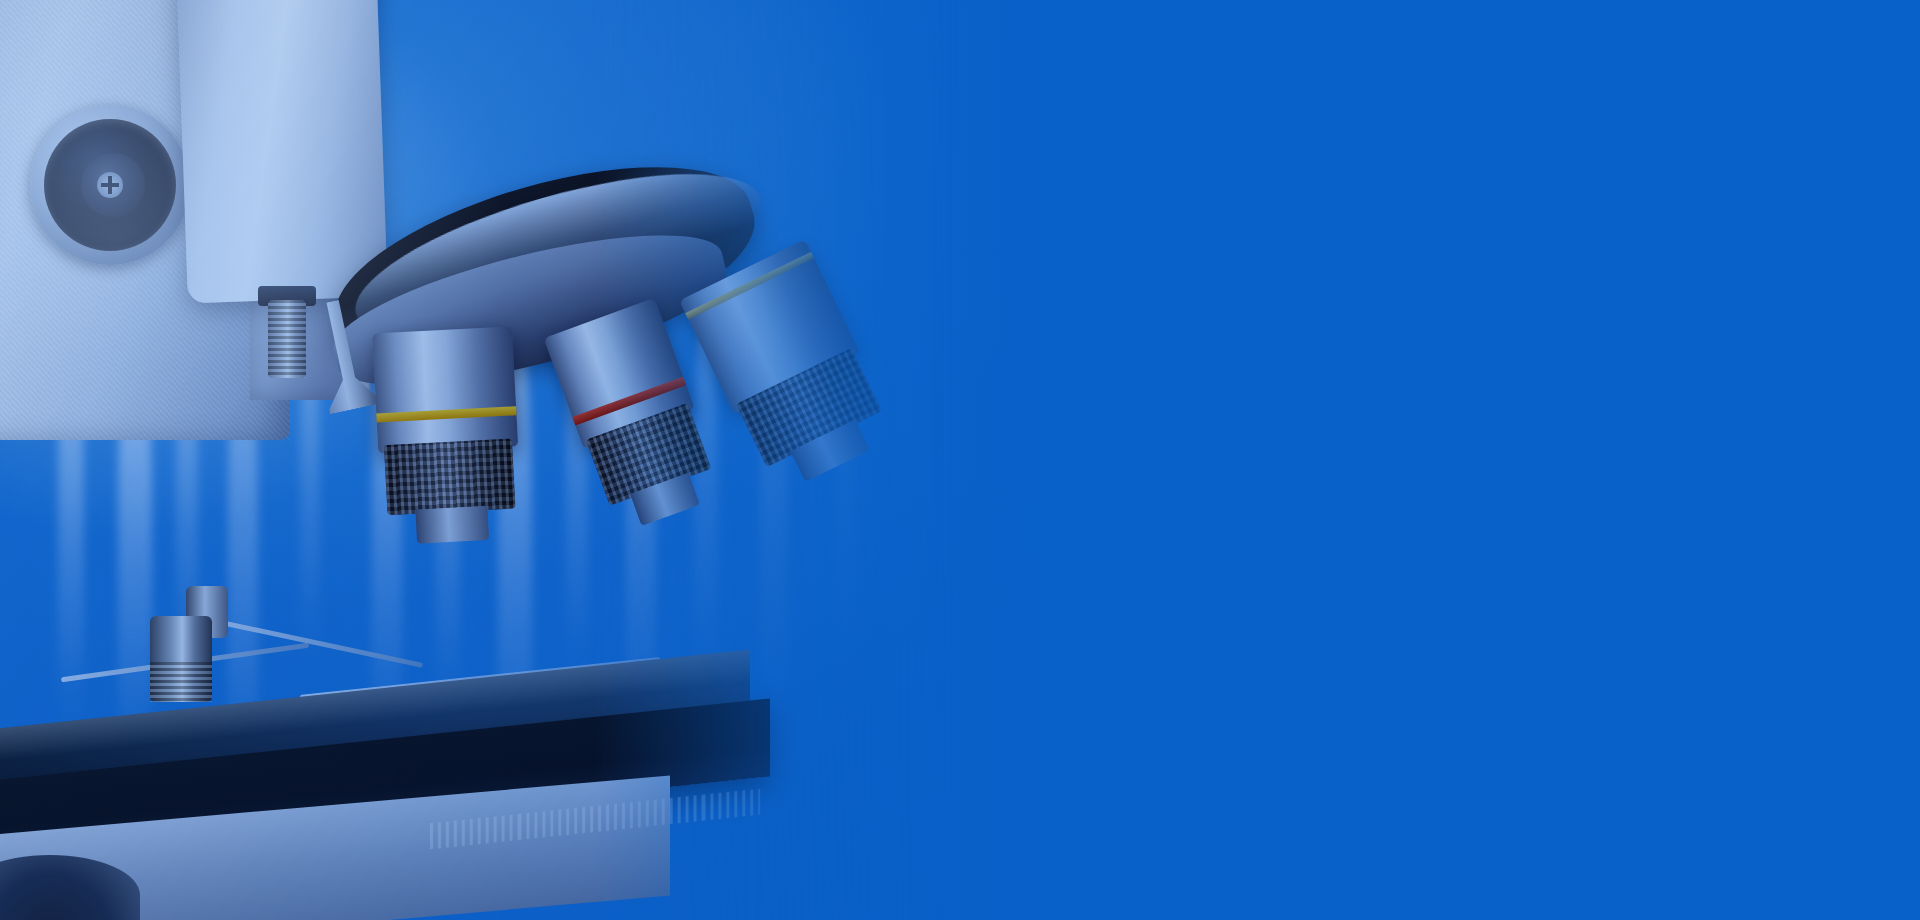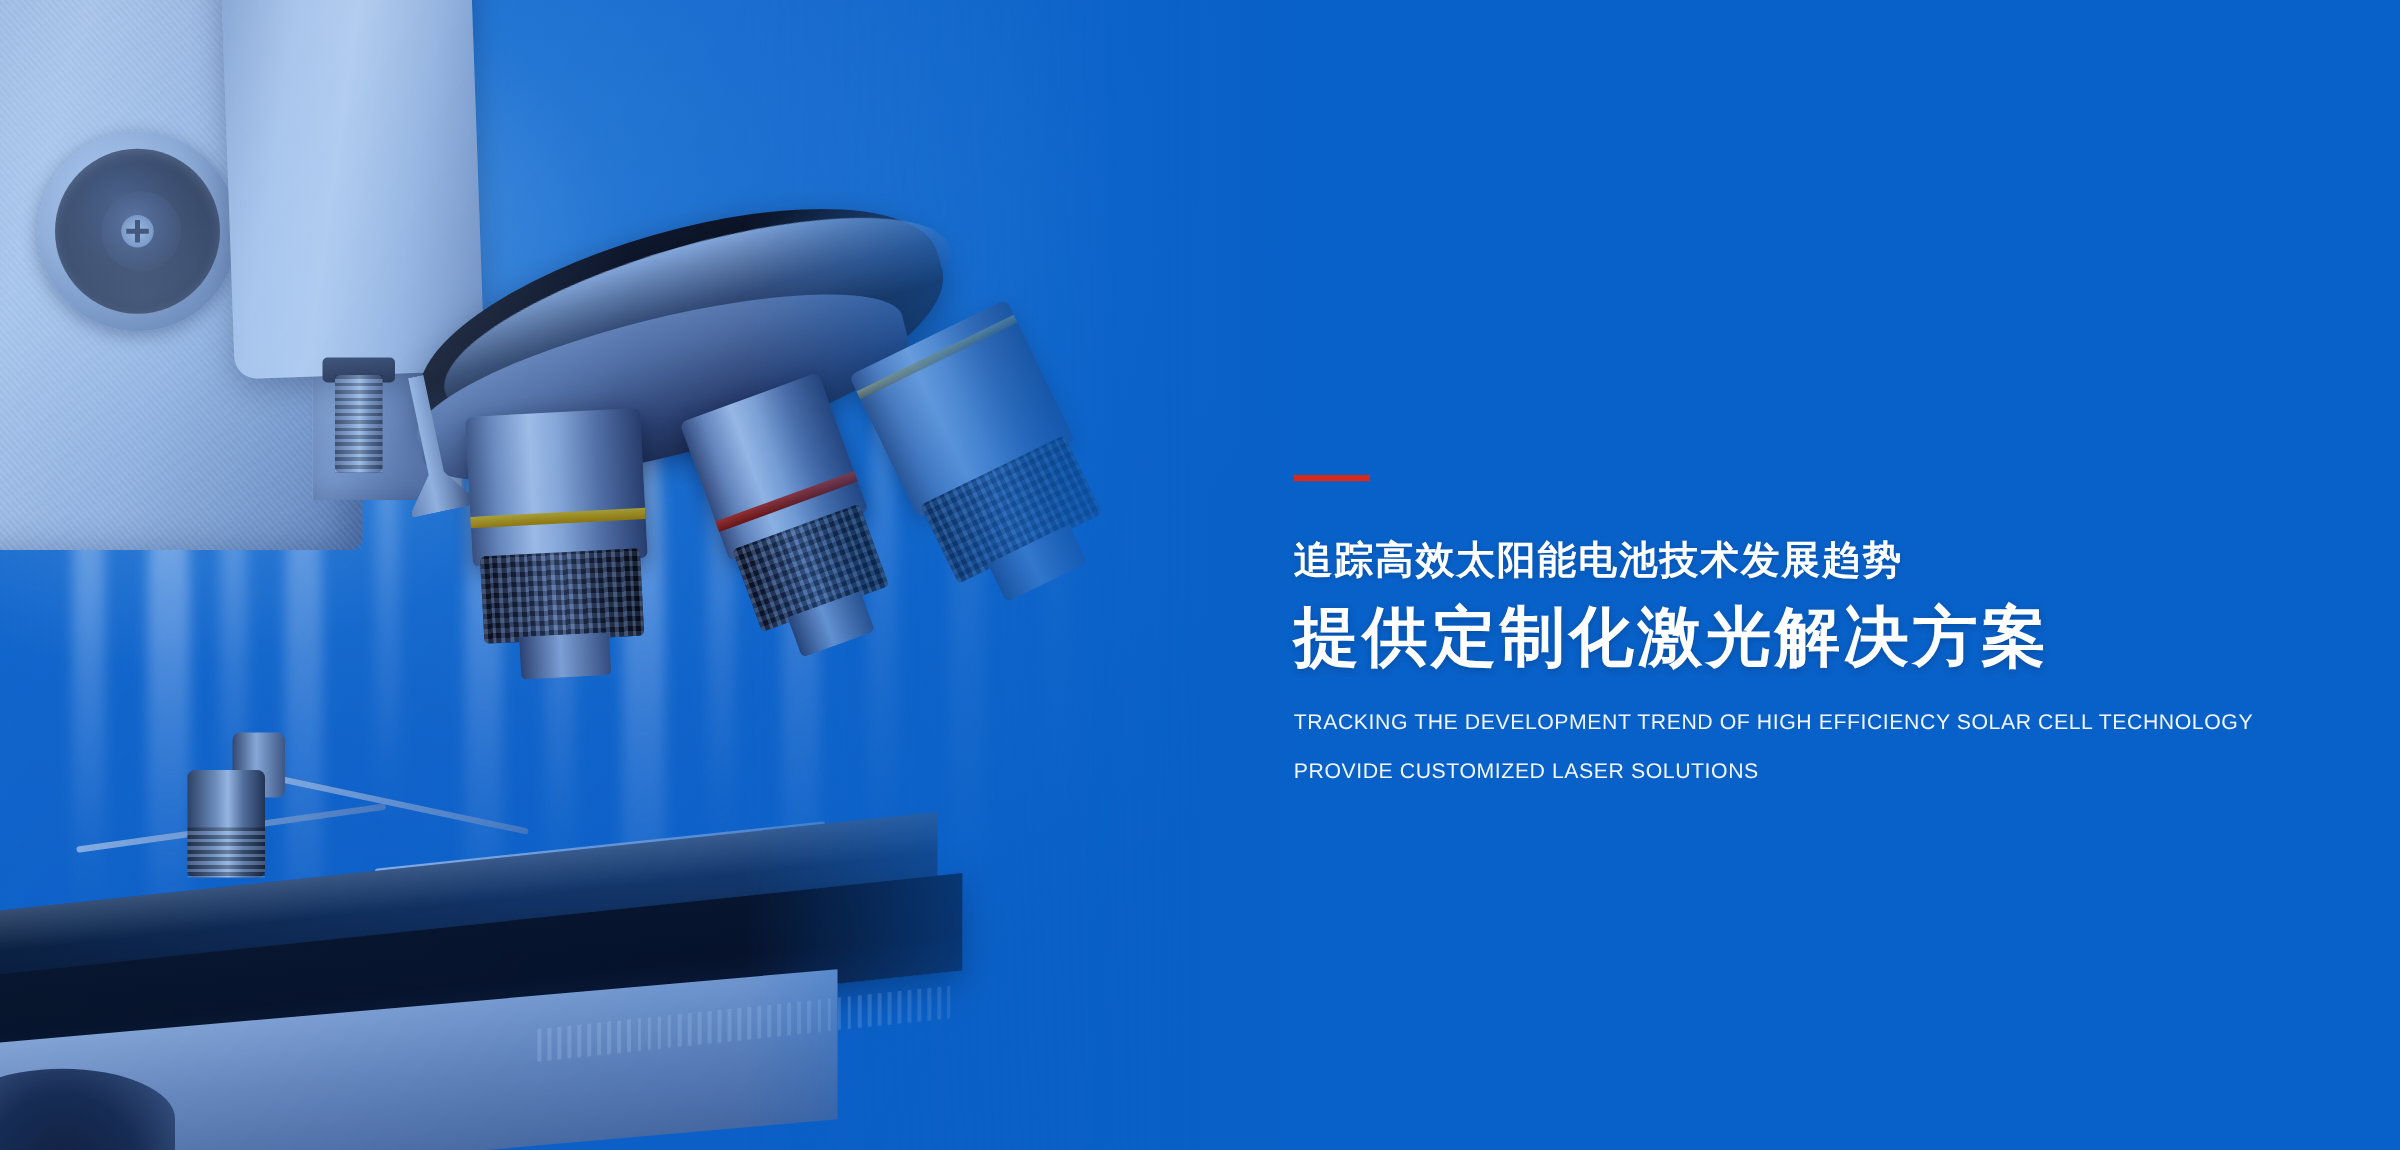--- a/index.html
+++ b/index.html
@@ -358,21 +358,14 @@
     <div class="stage-top"></div>
     <div class="stage-edge"></div>
     <div class="stage-base"></div>
     <div class="ridges"></div>
     <div class="base-foot"></div>
 
     <div class="photo-cast"></div>
     <div class="photo-glow"></div>
   </div>
 
-  <div class="copy">
-    <div class="accent-rule"></div>
-    <div class="headline-sm">追踪高效太阳能电池技术发展趋势</div>
-    <div class="headline-lg">提供定制化激光解决方案</div>
-    <div class="sub-en">TRACKING THE DEVELOPMENT TREND OF HIGH EFFICIENCY SOLAR CELL TECHNOLOGY</div>
-    <div class="sub-en">PROVIDE CUSTOMIZED LASER SOLUTIONS</div>
-  </div>
 
 </div>
 
 </body></html>

